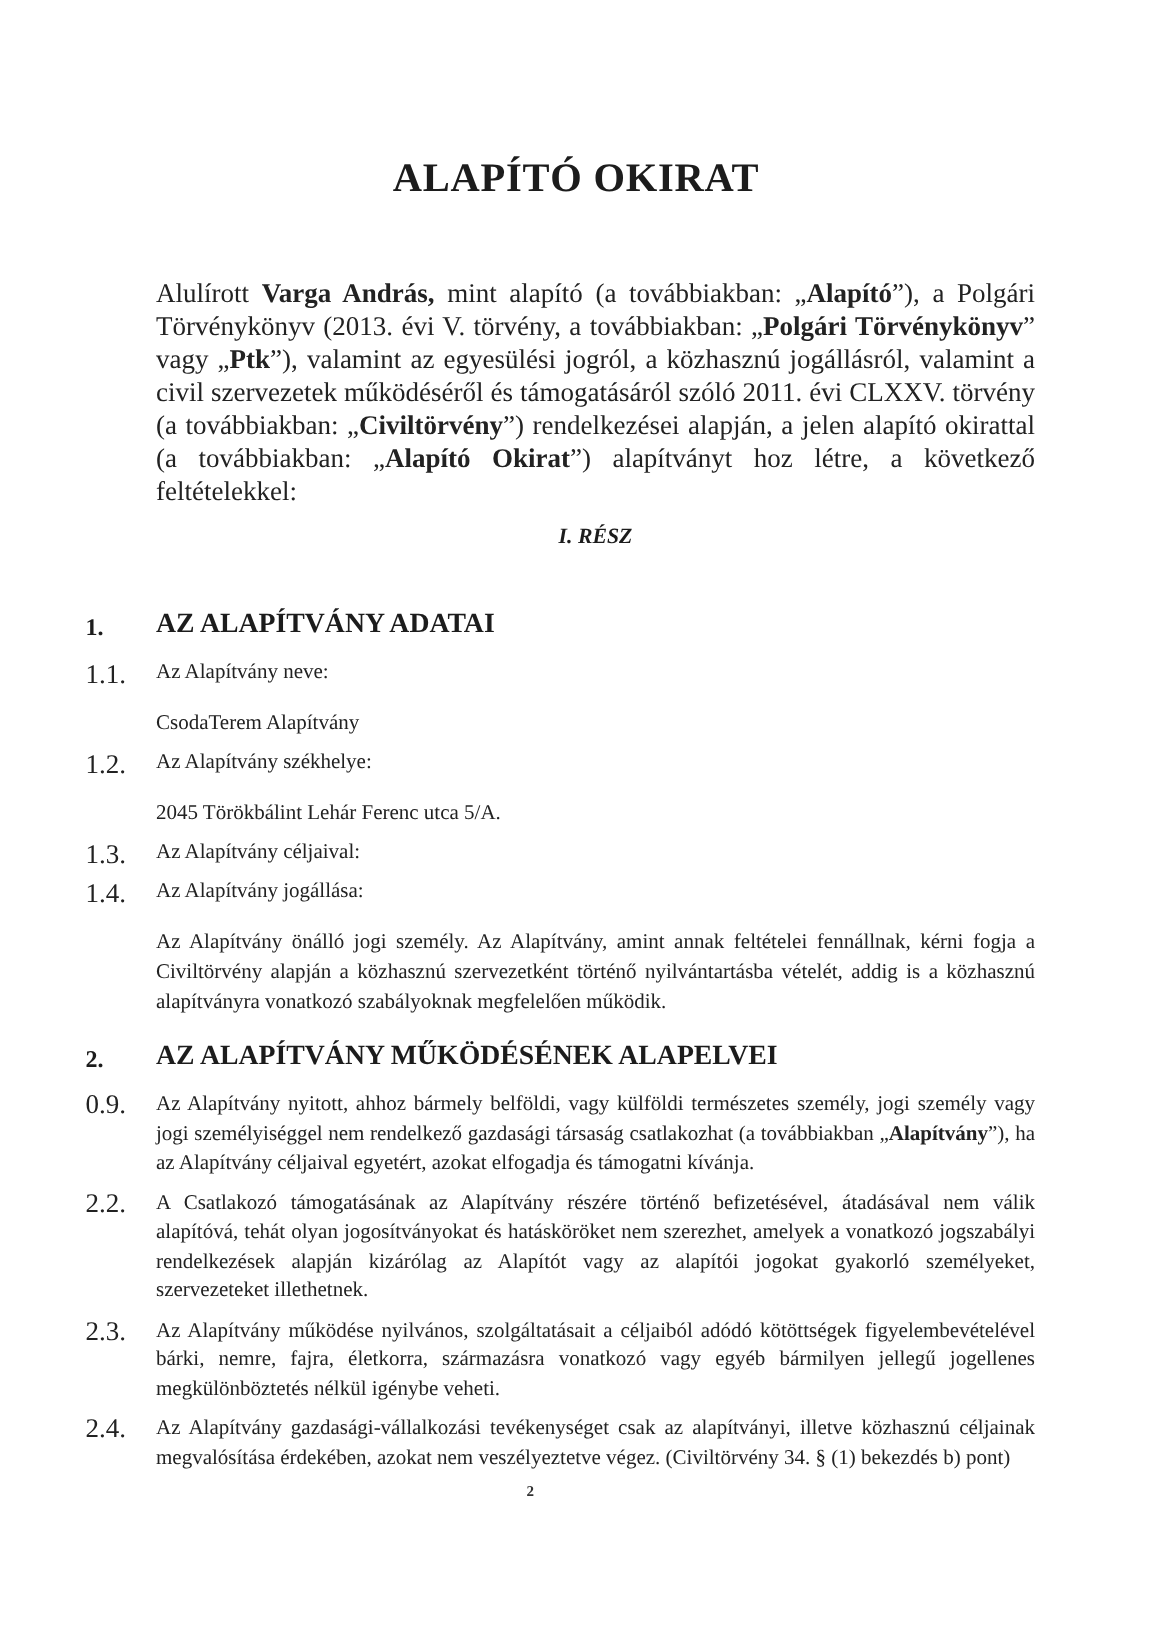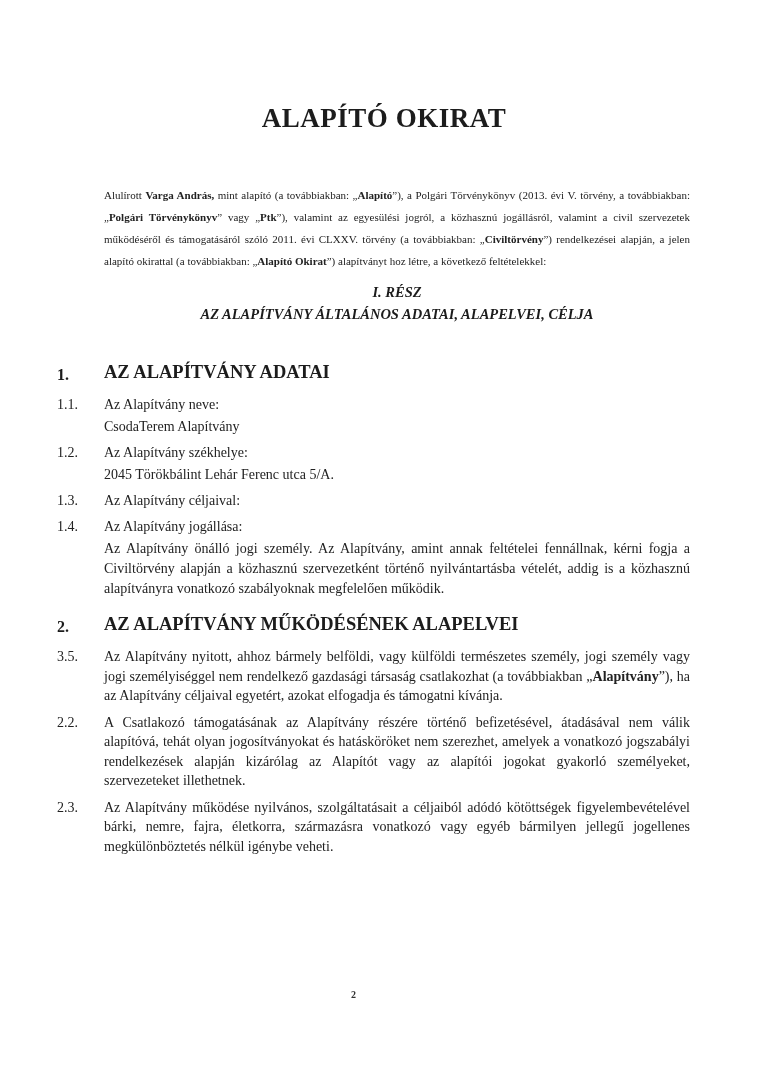--- a/index.html
+++ b/index.html
@@ -20,21 +20,21 @@
     font-weight: 700;
     letter-spacing: 0.5px;
     color: #1c1c1c;
   }
   .content {
     margin: 0 78px 0 104px;
   }
   .intro {
     margin: 50px 0 0 0;
     text-align: justify;
-    font-size: 11px;
+    font-size: 18px;
     line-height: 22px;
   }
   .part-head {
     margin-top: 9px;
     text-align: center;
     font-weight: 700;
     font-size: 14.5px;
     line-height: 22px;
     color: #1c1c1c;
     font-style: italic;
@@ -49,33 +49,33 @@
   }
   .sec-heading .num {
     font-size: 16px;
     top: 3px;
   }
   .sec2 .sec-heading { margin-top: 12px; }
   .num {
     position: absolute;
     left: -47px;
     top: 0;
-    font-size: 14px;
+    font-size: 18px;
     font-weight: 400;
     font-weight: inherit;
   }
   .item {
     position: relative;
     margin-bottom: 6px;
     font-size: 14px;
     line-height: 20px;
   }
   .item .num { font-weight: 400; }
   .item p { margin: 0; }
-  .item p + p { margin-top: 2px; }
+  .item p + p { margin-top: 14px; }
   .just { text-align: justify; }
   .sec2 .item { margin-bottom: 7px; line-height: 19.5px; }
   .page-num {
     position: absolute;
     top: 989px;
     left: 351px;
     font-size: 10px;
     font-weight: 700;
     color: #333333;
   }
@@ -86,21 +86,20 @@
 <div class="page">
 
   <h1 class="doc-title">ALAPÍTÓ OKIRAT</h1>
 
   <div class="content">
 
     <p class="intro"><span>Alulírott </span><span style="font-weight: 700;">Varga András,</span><span> mint alapító (a továbbiakban: „</span><span style="font-weight: 700;">Alapító</span><span>”), a Polgári Törvénykönyv (2013. évi V. törvény, a továbbiakban: „</span><span style="font-weight: 700;">Polgári Törvénykönyv</span><span>” vagy „</span><span style="font-weight: 700;">Ptk</span><span>”), valamint az egyesülési jogról, a közhasznú jogállásról, valamint a civil szervezetek működéséről és támogatásáról szóló 2011. évi CLXXV. törvény (a továbbiakban: „</span><span style="font-weight: 700;">Civiltörvény</span><span>”) rendelkezései alapján, a jelen alapító okirattal (a továbbiakban: „</span><span style="font-weight: 700;">Alapító Okirat</span><span>”) alapítványt hoz létre, a következő feltételekkel:</span></p>
 
     <div class="part-head">
       <div>I. RÉSZ</div>
-      <div>AZ ALAPÍTVÁNY ÁLTALÁNOS ADATAI, ALAPELVEI, CÉLJA</div>
     </div>
 
     <div class="sec sec1">
       <div class="sec-heading">
         <span class="num">1.</span>
         <span>AZ ALAPÍTVÁNY ADATAI</span>
       </div>
 
       <div class="item">
         <span class="num">1.1.</span>
@@ -126,33 +125,37 @@
       </div>
     </div>
 
     <div class="sec sec2">
       <div class="sec-heading">
         <span class="num">2.</span>
         <span>AZ ALAPÍTVÁNY MŰKÖDÉSÉNEK ALAPELVEI</span>
       </div>
 
       <div class="item">
-        <span class="num">3.5.</span>
+        <span class="num">0.9.</span>
         <p class="just"><span>Az Alapítvány nyitott, ahhoz bármely belföldi, vagy külföldi természetes személy, jogi személy vagy jogi személyiséggel nem rendelkező gazdasági társaság csatlakozhat (a továbbiakban „</span><span style="font-weight: 700;">Alapítvány</span><span>”), ha az Alapítvány céljaival egyetért, azokat elfogadja és támogatni kívánja.</span></p>
       </div>
 
       <div class="item">
         <span class="num">2.2.</span>
         <p class="just">A Csatlakozó támogatásának az Alapítvány részére történő befizetésével, átadásával nem válik alapítóvá, tehát olyan jogosítványokat és hatásköröket nem szerezhet, amelyek a vonatkozó jogszabályi rendelkezések alapján kizárólag az Alapítót vagy az alapítói jogokat gyakorló személyeket, szervezeteket illethetnek.</p>
       </div>
 
       <div class="item">
         <span class="num">2.3.</span>
         <p class="just">Az Alapítvány működése nyilvános, szolgáltatásait a céljaiból adódó kötöttségek figyelembevételével bárki, nemre, fajra, életkorra, származásra vonatkozó vagy egyéb bármilyen jellegű jogellenes megkülönböztetés nélkül igénybe veheti.</p>
       </div>
 
+      <div class="item">
+        <span class="num">2.4.</span>
+        <p class="just">Az Alapítvány gazdasági-vállalkozási tevékenységet csak az alapítványi, illetve közhasznú céljainak megvalósítása érdekében, azokat nem veszélyeztetve végez. (Civiltörvény 34. § (1) bekezdés b) pont)</p>
+      </div>
     </div>
 
   </div>
 
   <div class="page-num">2</div>
 
 </div>
 
 </body></html>

